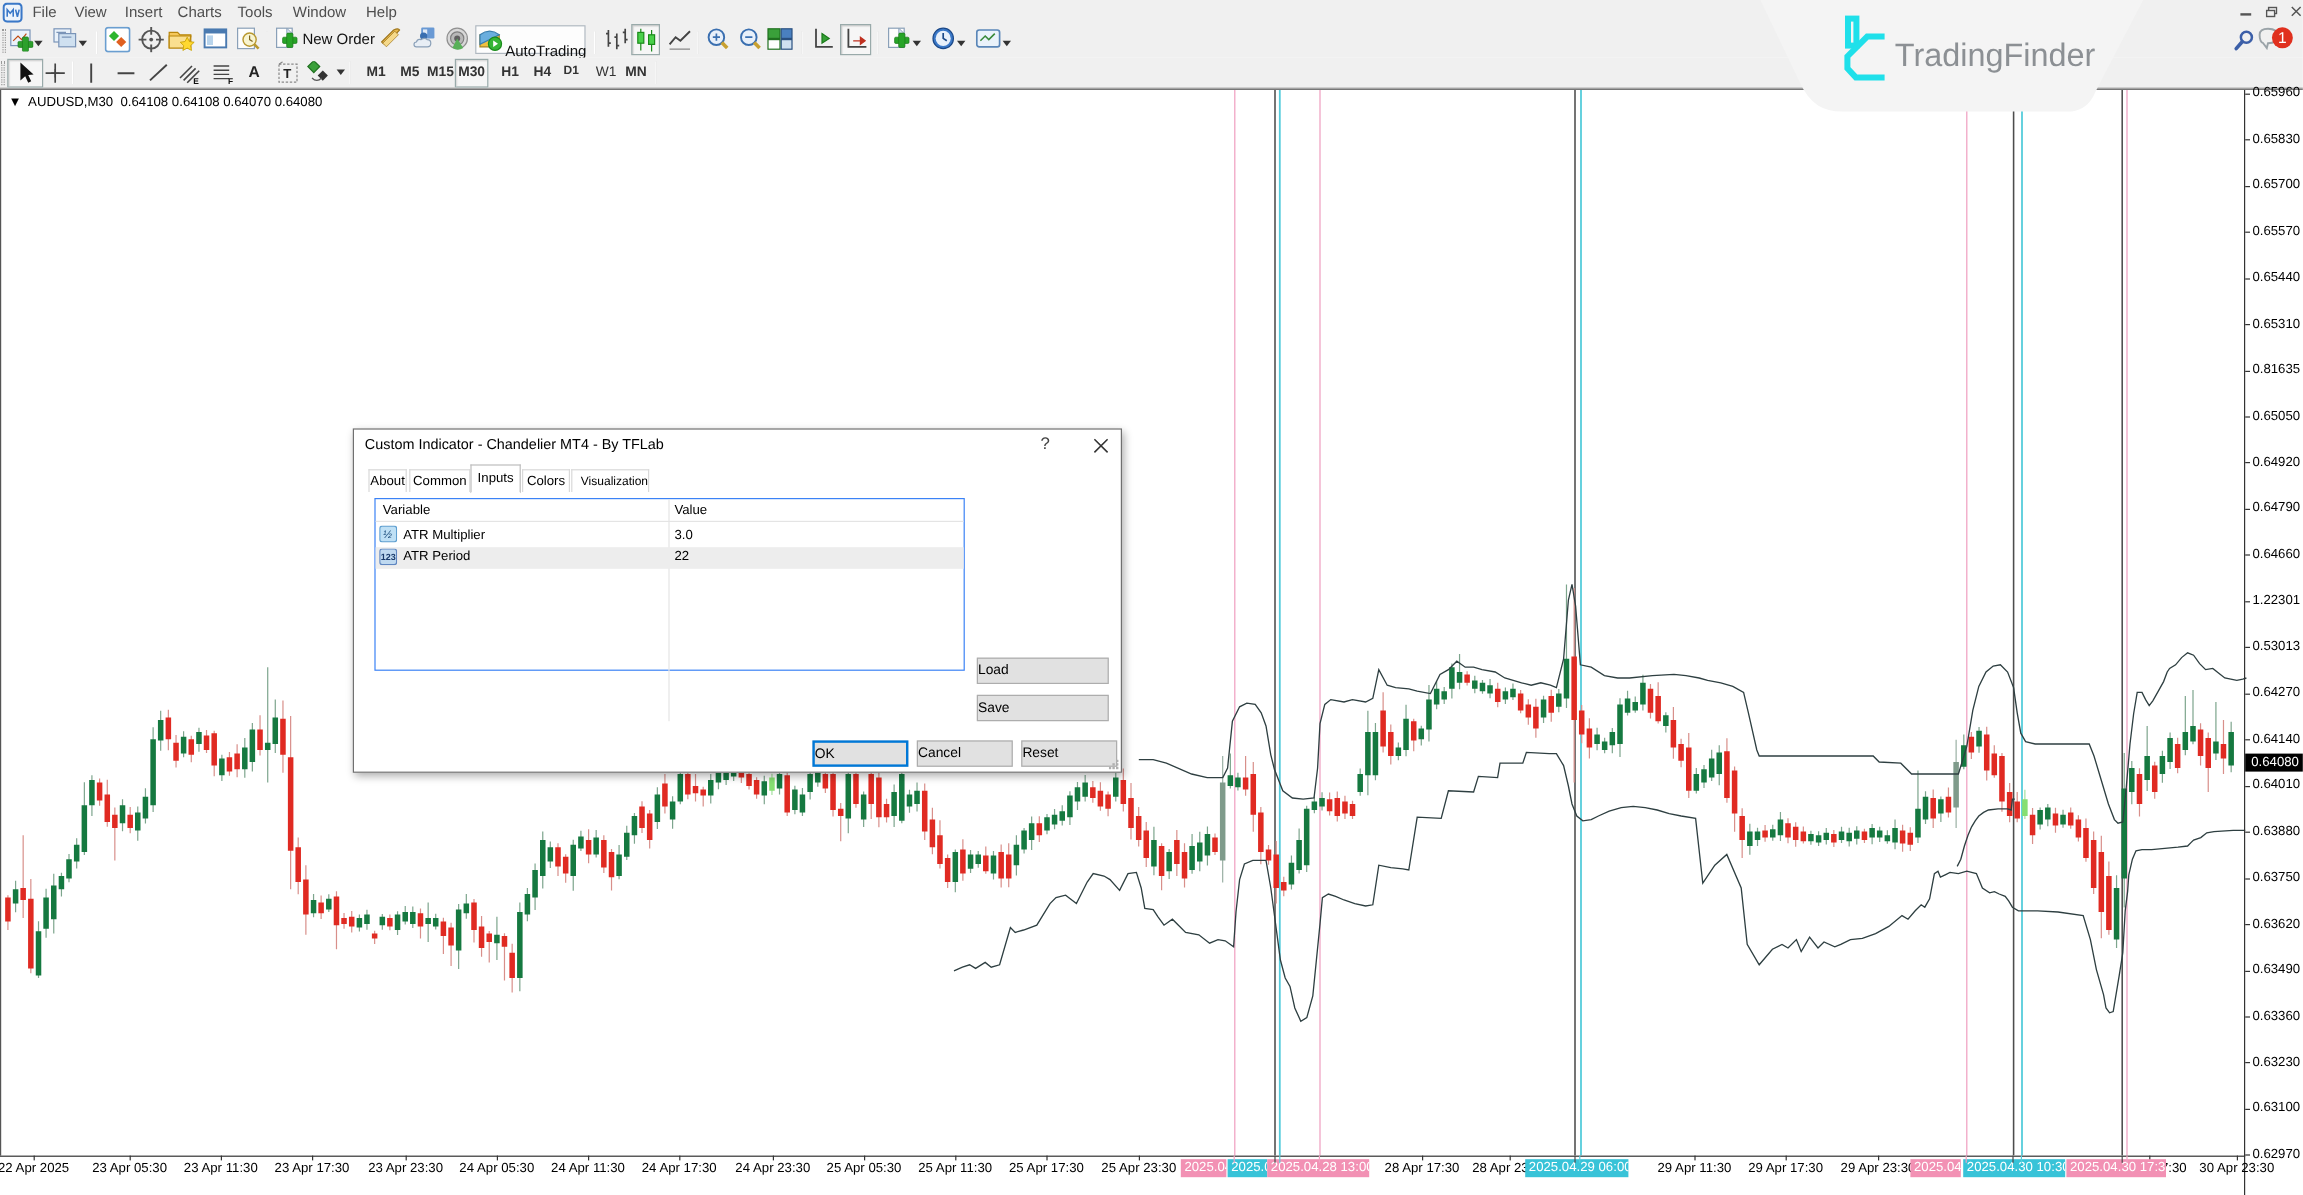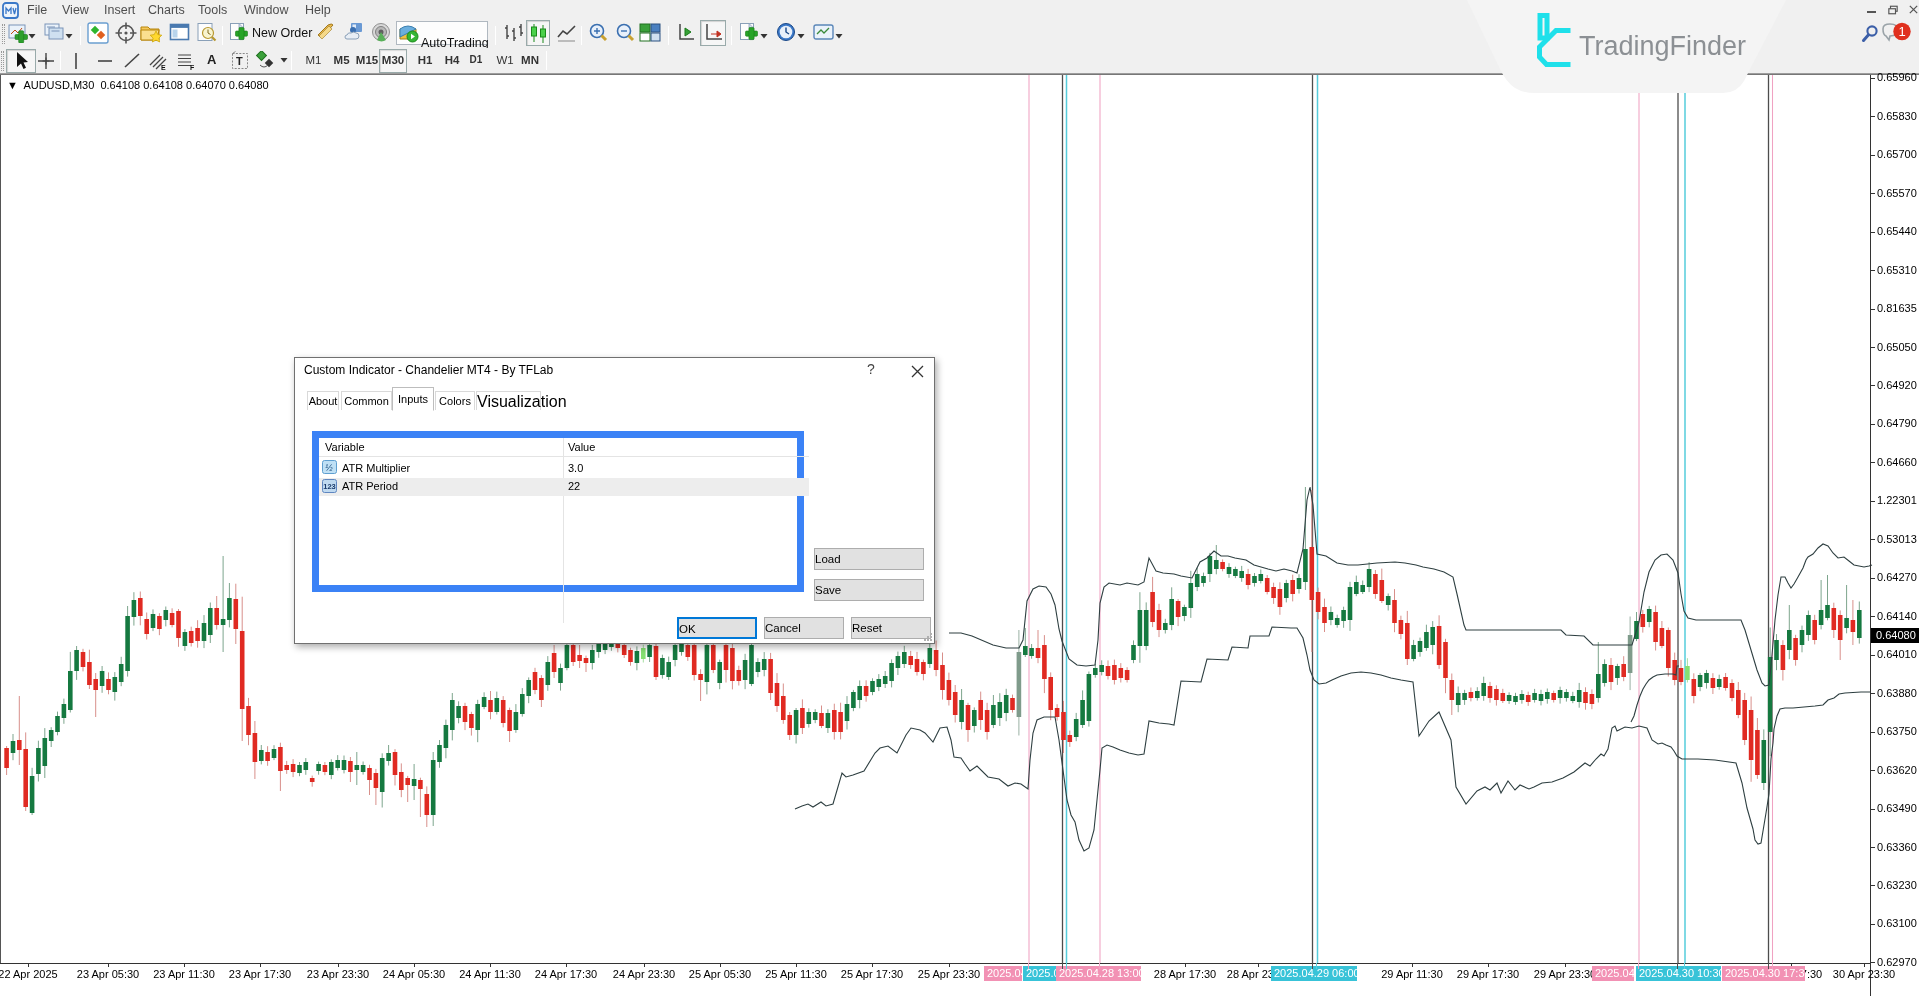--- a/index.html
+++ b/index.html
@@ -227,21 +227,21 @@
     </svg>
 <svg class="abs" style="left:255px;top:3px" width="22" height="20" viewBox="0 0 22 20">
       <rect x="3" y="1" width="7" height="7" fill="#3aa03a" transform="rotate(45 6.5 4.5)" stroke="#207020"></rect>
       <rect x="11" y="9" width="6" height="6" fill="#333" transform="rotate(45 14 12)"></rect>
       <path d="M5,14 q4,4 8,0" stroke="#555" fill="none"></path>
     </svg>
 <svg class="abs" style="left:280px;top:9px" width="8" height="6" viewBox="0 0 8 6">
       <path d="M0.5,1 L7.5,1 L4,5.5z" fill="#333"></path>
     </svg>
 <div class="sep" style="left:291px;top:3px"></div>
-<div class="abs" style="left:313.5px;top:6px;transform:translateX(-50%);font-size:11.5px;font-weight:normal;color:#333">M1</div>
+<div class="abs" style="left:313.5px;top:6px;transform:translateX(-50%);font-size:11.5px;font-weight:bold;color:#333">M1</div>
 <div class="abs" style="left:341.6px;top:6px;transform:translateX(-50%);font-size:11.5px;font-weight:bold;color:#333">M5</div>
 <div class="abs" style="left:367px;top:6px;transform:translateX(-50%);font-size:11.5px;font-weight:bold;color:#333">M15</div>
 <div class="abs" style="left:379px;top:1px;width:28px;height:24px;background:#f6f6f6;border:1px solid #9aa;box-shadow:inset 1px 1px 1px rgba(0,0,0,.12)"></div>
 <div class="abs" style="left:393px;top:6px;transform:translateX(-50%);font-size:11.5px;font-weight:bold;color:#333">M30</div>
 <div class="abs" style="left:425px;top:6px;transform:translateX(-50%);font-size:11.5px;font-weight:bold;color:#333">H1</div>
 <div class="abs" style="left:452px;top:6px;transform:translateX(-50%);font-size:11.5px;font-weight:bold;color:#333">H4</div>
 <div class="abs" style="left:476px;top:6px;transform:translateX(-50%);font-size:10px;font-weight:bold;color:#333">D1</div>
 <div class="abs" style="left:505px;top:6px;transform:translateX(-50%);font-size:11.5px;font-weight:normal;color:#333">W1</div>
 <div class="abs" style="left:530px;top:6px;transform:translateX(-50%);font-size:11.5px;font-weight:bold;color:#333">MN</div>
 <div class="sep" style="left:546px;top:3px"></div>
@@ -419,22 +419,22 @@
 <div id="dialog">
  <div class="abs" style="left:9px;top:5px;font-size:12px;color:#000">Custom Indicator - Chandelier MT4 - By TFLab</div>
  <div class="abs" style="left:572px;top:3px;font-size:14px;color:#444">?</div>
  <svg class="abs" style="left:616px;top:7px" width="13" height="13" viewBox="0 0 13 13">
       <path d="M1,1 L12,12 M12,1 L1,12" stroke="#333" stroke-width="1.3"></path>
     </svg>
  <div class="abs" style="left:12px;top:33px;width:32px;height:19px;border:1px solid #d9d9d9;border-bottom:none;font-size:11px;text-align:center;line-height:19px">About</div>
  <div class="abs" style="left:46px;top:33px;width:51px;height:19px;border:1px solid #d9d9d9;border-bottom:none;font-size:11px;text-align:center;line-height:19px">Common</div>
  <div class="abs" style="left:97px;top:29px;width:42px;height:24px;border:1px solid #bdbdbd;border-bottom:1px solid #fff;background:#fff;font-size:11px;text-align:center;line-height:22px;z-index:3">Inputs</div>
  <div class="abs" style="left:140px;top:33px;width:40px;height:19px;border:1px solid #d9d9d9;border-bottom:none;font-size:11px;text-align:center;line-height:19px">Colors</div>
- <div class="abs" style="left:181px;top:33px;width:65px;height:19px;border:1px solid #d9d9d9;border-bottom:none;font-size:16px;text-align:left;line-height:19px">Visualization</div>
- <div class="abs" style="left:17px;top:73px;width:492px;height:161px;border:7px solid #3b82f6">
+ <div class="abs" style="left:181px;top:33px;width:65px;height:19px;border:1px solid #d9d9d9;border-bottom:none;font-size:10px;text-align:right;line-height:19px">Visualization</div>
+ <div class="abs" style="left:17px;top:57px;width:492px;height:144px;border:1px solid #3b82f6">
    <div class="abs" style="left:6px;top:3px;font-size:11px">Variable</div>
    <div class="abs" style="left:249px;top:3px;font-size:11px">Value</div>
    <div class="abs" style="left:0;top:18px;width:490px;height:1px;background:#e4e4e4"></div>
    <div class="abs" style="left:244px;top:0;width:1px;height:185px;background:#e4e4e4"></div>
    <svg class="abs" style="left:3px;top:22px" width="15" height="14" viewBox="0 0 15 14">
         <rect x="0.5" y="0.5" width="14" height="13" rx="2" fill="#bfe0f5" stroke="#5f9fd0"></rect>
         <text x="7" y="10.5" font-size="9" text-anchor="middle" fill="#1a4a7a" font-style="italic">½</text>
       </svg>
    <div class="abs" style="left:23px;top:24px;font-size:11px">ATR Multiplier</div>
    <div class="abs" style="left:249px;top:24px;font-size:11px">3.0</div>

